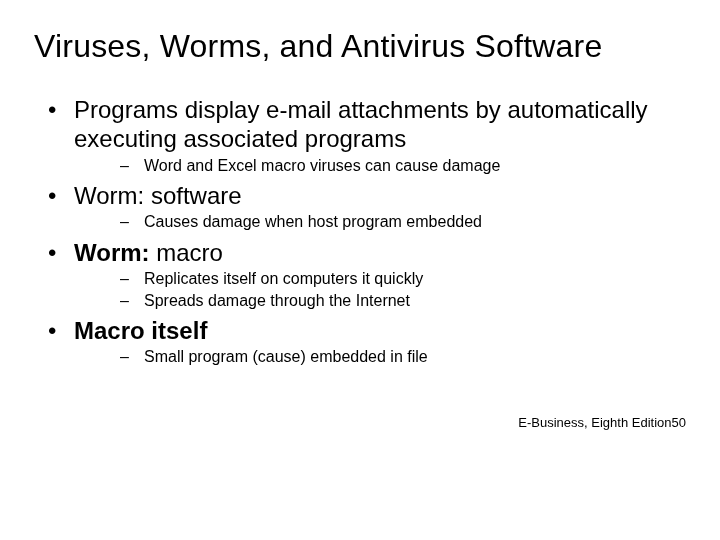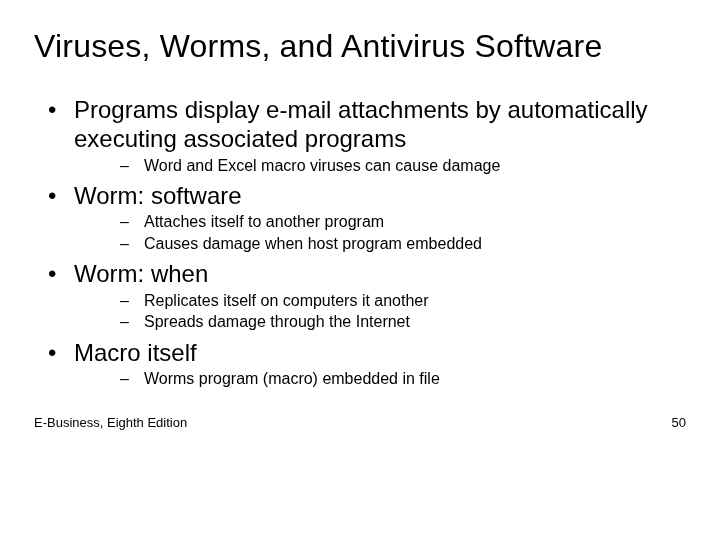--- a/index.html
+++ b/index.html
@@ -54,62 +54,61 @@
     padding-left: 70px;
     position: relative;
     margin: 0 0 2px 0;
   }
   ul.level2 > li::before {
     content: "–";
     position: absolute;
     left: 46px;
     top: 0;
   }
-  .bold { font-weight: 400; }
+  .bold { font-weight: 700; }
   .footer {
     position: absolute;
     bottom: 14px;
     left: 34px;
     right: 34px;
     font-size: 13px;
     display: flex;
-    justify-content: space-between;
+    justify-content: flex-end;
   }
 </style>
 </head>
 <body>
 
 <div class="slide">
   <h1 class="title">Viruses, Worms, and Antivirus Software</h1>
 
   <ul class="level1">
     <li>
       <span>Programs display e-mail attachments by automatically executing associated programs</span>
       <ul class="level2">
         <li><span>Word and Excel macro viruses can cause damage</span></li>
       </ul>
     </li>
     <li>
       <span>Worm: software</span>
       <ul class="level2">
-        <li><span>Attaches itself to another program</span></li>
         <li><span>Causes damage when host program embedded</span></li>
       </ul>
     </li>
     <li>
-      <span class="bold">Worm:</span><span> when</span>
+      <span class="bold">Worm:</span><span> macro</span>
       <ul class="level2">
-        <li><span>Replicates itself on computers it another</span></li>
+        <li><span>Replicates itself on computers it quickly</span></li>
         <li><span>Spreads damage through the Internet</span></li>
       </ul>
     </li>
     <li>
       <span class="bold">Macro itself</span>
       <ul class="level2">
-        <li><span>Worms program (macro) embedded in file</span></li>
+        <li><span>Small program (cause) embedded in file</span></li>
       </ul>
     </li>
   </ul>
 
   <div class="footer">
     <span>E-Business, Eighth Edition</span>
     <span>50</span>
   </div>
 </div>
 

